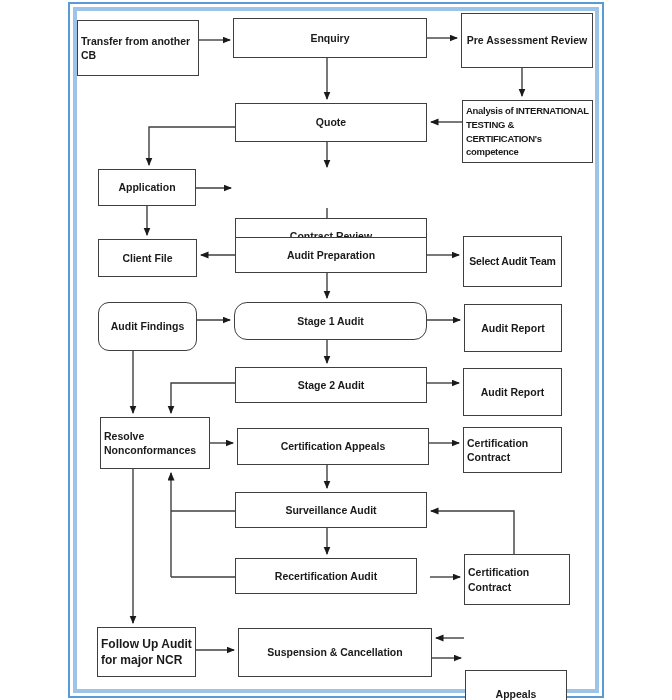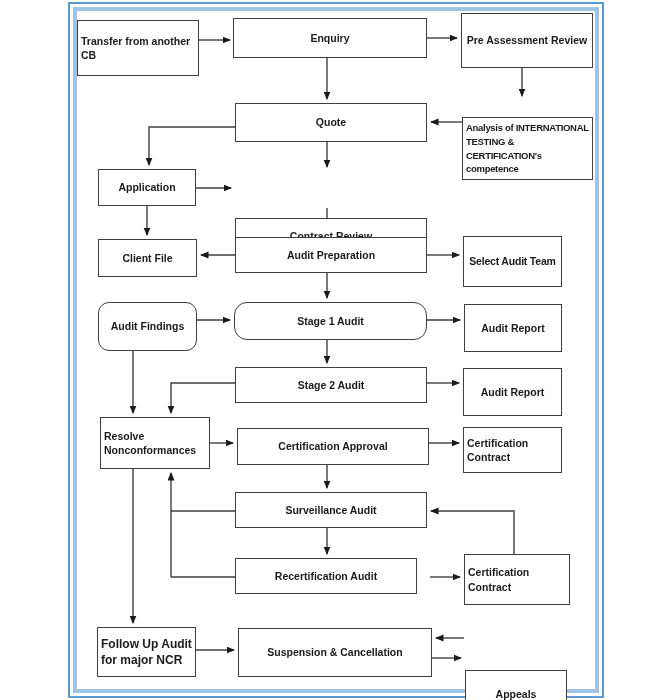--- a/index.html
+++ b/index.html
@@ -15,21 +15,21 @@
     position:absolute;left:73px;top:7px;width:526px;height:686px;
     border:4px solid #9dc3e6;box-sizing:border-box;background:#ffffff;
   }
   .flow-node{
     position:absolute;box-sizing:border-box;
     border:1.5px solid #3f3f3f;background:#ffffff;
     display:flex;align-items:center;justify-content:center;
     font-size:10.5px;font-weight:700;color:#1a1a1a;line-height:1.35;
     padding:2px 3px;overflow:hidden;
   }
-  #node-analysis{font-size:9.5px;letter-spacing:-0.3px;line-height:1.45;margin-top:17px;}
+  #node-analysis{font-size:9.5px;letter-spacing:-0.3px;line-height:1.45;}
   #node-transfer{font-size:10.5px;}
   #node-followup{font-size:12px;}
   #node-select_team{letter-spacing:-0.2px;}
   svg.wires{position:absolute;left:0;top:0;width:672px;height:700px;pointer-events:none;}
   svg.wires polyline{fill:none;stroke:#3f3f3f;stroke-width:1.4;}
 </style>
 </head>
 <body>
 
 <div class="stage">
@@ -88,21 +88,21 @@
       <div class="flow-node" id="node-contract_review" style="left: 235px; top: 171px; width: 192px; height: 37px; margin-top: 47px;">Contract Review</div>
       <div class="flow-node" id="node-client_file" style="left: 98px; top: 239px; width: 99px; height: 38px;">Client File</div>
       <div class="flow-node" id="node-audit_preparation" style="left: 235px; top: 237px; width: 192px; height: 36px;">Audit Preparation</div>
       <div class="flow-node" id="node-select_team" style="left: 463px; top: 236px; width: 99px; height: 51px;">Select Audit  Team</div>
       <div class="flow-node" id="node-audit_findings" style="left: 98px; top: 302px; width: 99px; height: 49px; border-radius: 11px;">Audit Findings</div>
       <div class="flow-node" id="node-stage1" style="left: 234px; top: 302px; width: 193px; height: 38px; border-radius: 13px;">Stage 1 Audit</div>
       <div class="flow-node" id="node-audit_report1" style="left: 464px; top: 304px; width: 98px; height: 48px;">Audit Report</div>
       <div class="flow-node" id="node-stage2" style="left: 235px; top: 367px; width: 192px; height: 36px;">Stage 2 Audit</div>
       <div class="flow-node" id="node-audit_report2" style="left: 463px; top: 368px; width: 99px; height: 48px;">Audit Report</div>
       <div class="flow-node" id="node-resolve" style="left: 100px; top: 417px; width: 110px; height: 52px;">Resolve Nonconformances</div>
-      <div class="flow-node" id="node-cert_approval" style="left: 237px; top: 428px; width: 192px; height: 37px;">Certification Approval</div>
+      <div class="flow-node" id="node-cert_approval" style="left: 237px; top: 428px; width: 192px; height: 37px;">Certification Appeals</div>
       <div class="flow-node" id="node-cert_contract1" style="left: 463px; top: 427px; width: 99px; height: 46px;">Certification Contract</div>
       <div class="flow-node" id="node-surveillance" style="left: 235px; top: 492px; width: 192px; height: 36px;">Surveillance Audit</div>
       <div class="flow-node" id="node-recert" style="left: 235px; top: 558px; width: 182px; height: 36px;">Recertification Audit</div>
       <div class="flow-node" id="node-cert_contract2" style="left: 464px; top: 554px; width: 106px; height: 51px;">Certification Contract</div>
       <div class="flow-node" id="node-followup" style="left: 97px; top: 627px; width: 99px; height: 50px;">Follow Up Audit for major NCR</div>
       <div class="flow-node" id="node-suspension" style="left: 238px; top: 628px; width: 194px; height: 49px;">Suspension &amp; Cancellation</div>
       <div class="flow-node" id="node-appeals" style="left: 465px; top: 626px; width: 102px; height: 49px; margin-top: 44px;">Appeals</div>
     </div>
 </div>
 

